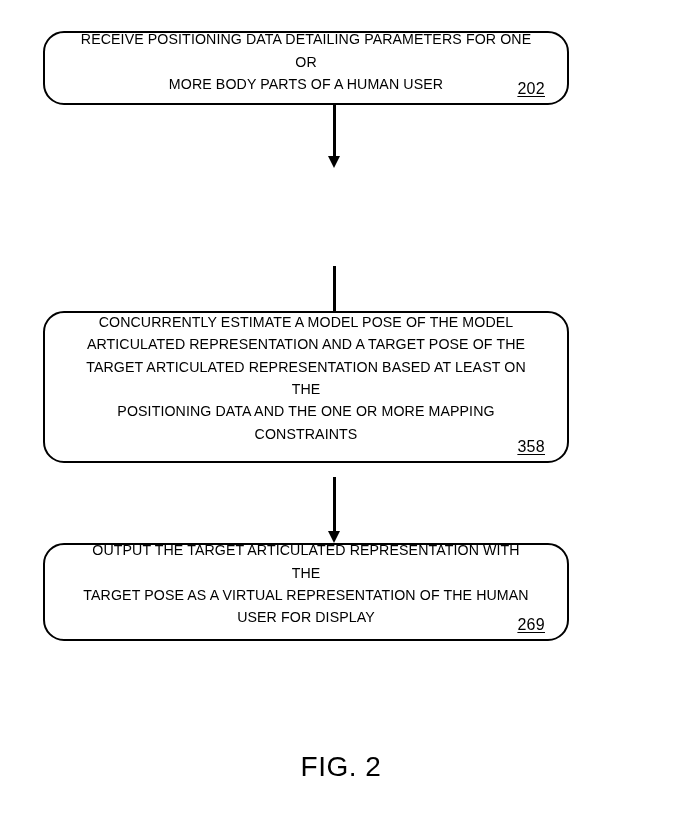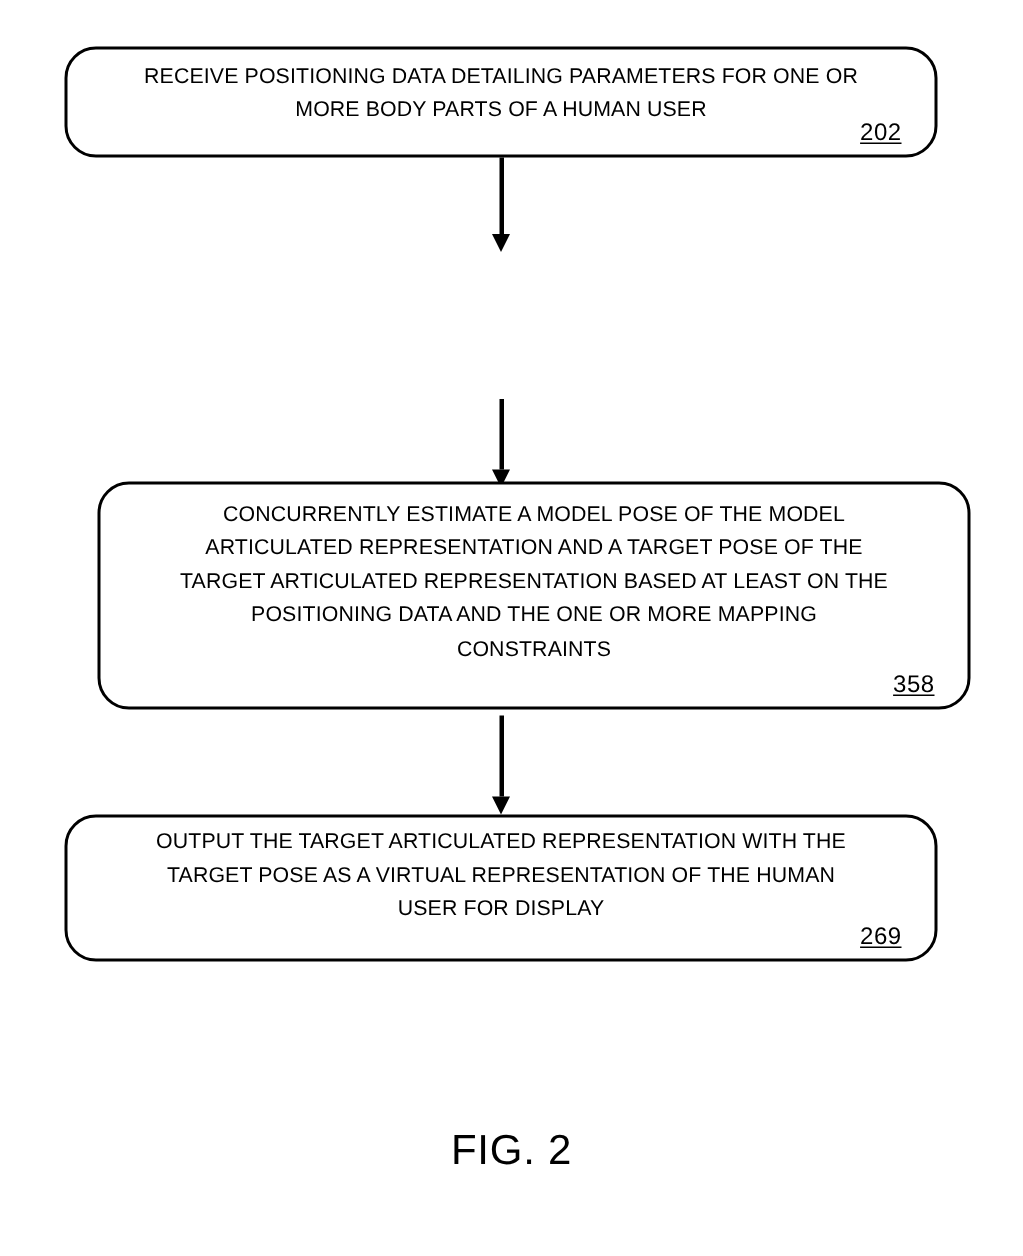--- a/index.html
+++ b/index.html
@@ -21,21 +21,21 @@
     left: 0;
     top: 0;
     width: 682px;
     height: 837px;
   }
 
   
   .flow-box {
     position: absolute;
     left: 43px;
-    width: 582px;
+    width: 526px;
     box-sizing: border-box;
     border: 2.5px solid #000000;
     border-radius: 21px;
     background: #ffffff;
     display: flex;
     flex-direction: column;
     justify-content: center;
     align-items: center;
     padding: 0 14px 0 14px;
   }
@@ -58,21 +58,21 @@
     font-size: 16px;
     line-height: 17px;
     text-decoration: underline;
     text-underline-offset: 1.5px;
     letter-spacing: 0.3px;
   }
 
   
   #box-202 { top: 31px;  height: 74px; }
   #box-204 { top: 168px; height: 98px; }
-  #box-206 { top: 321px; height: 152px; margin-left: 22px; }
+  #box-206 { top: 311px; height: 152px; }
   #box-208 { top: 543px; height: 98px; justify-content: center; }
 
   
   #box-202 .flow-box-text { transform: translateY(-6px); }
   #box-204 .flow-box-text { transform: translateY(-8px); }
   #box-206 .flow-box-text { transform: translateY(-9px); }
   #box-208 .flow-box-text { transform: translateY(-8px); }
 
   
   .connector {

